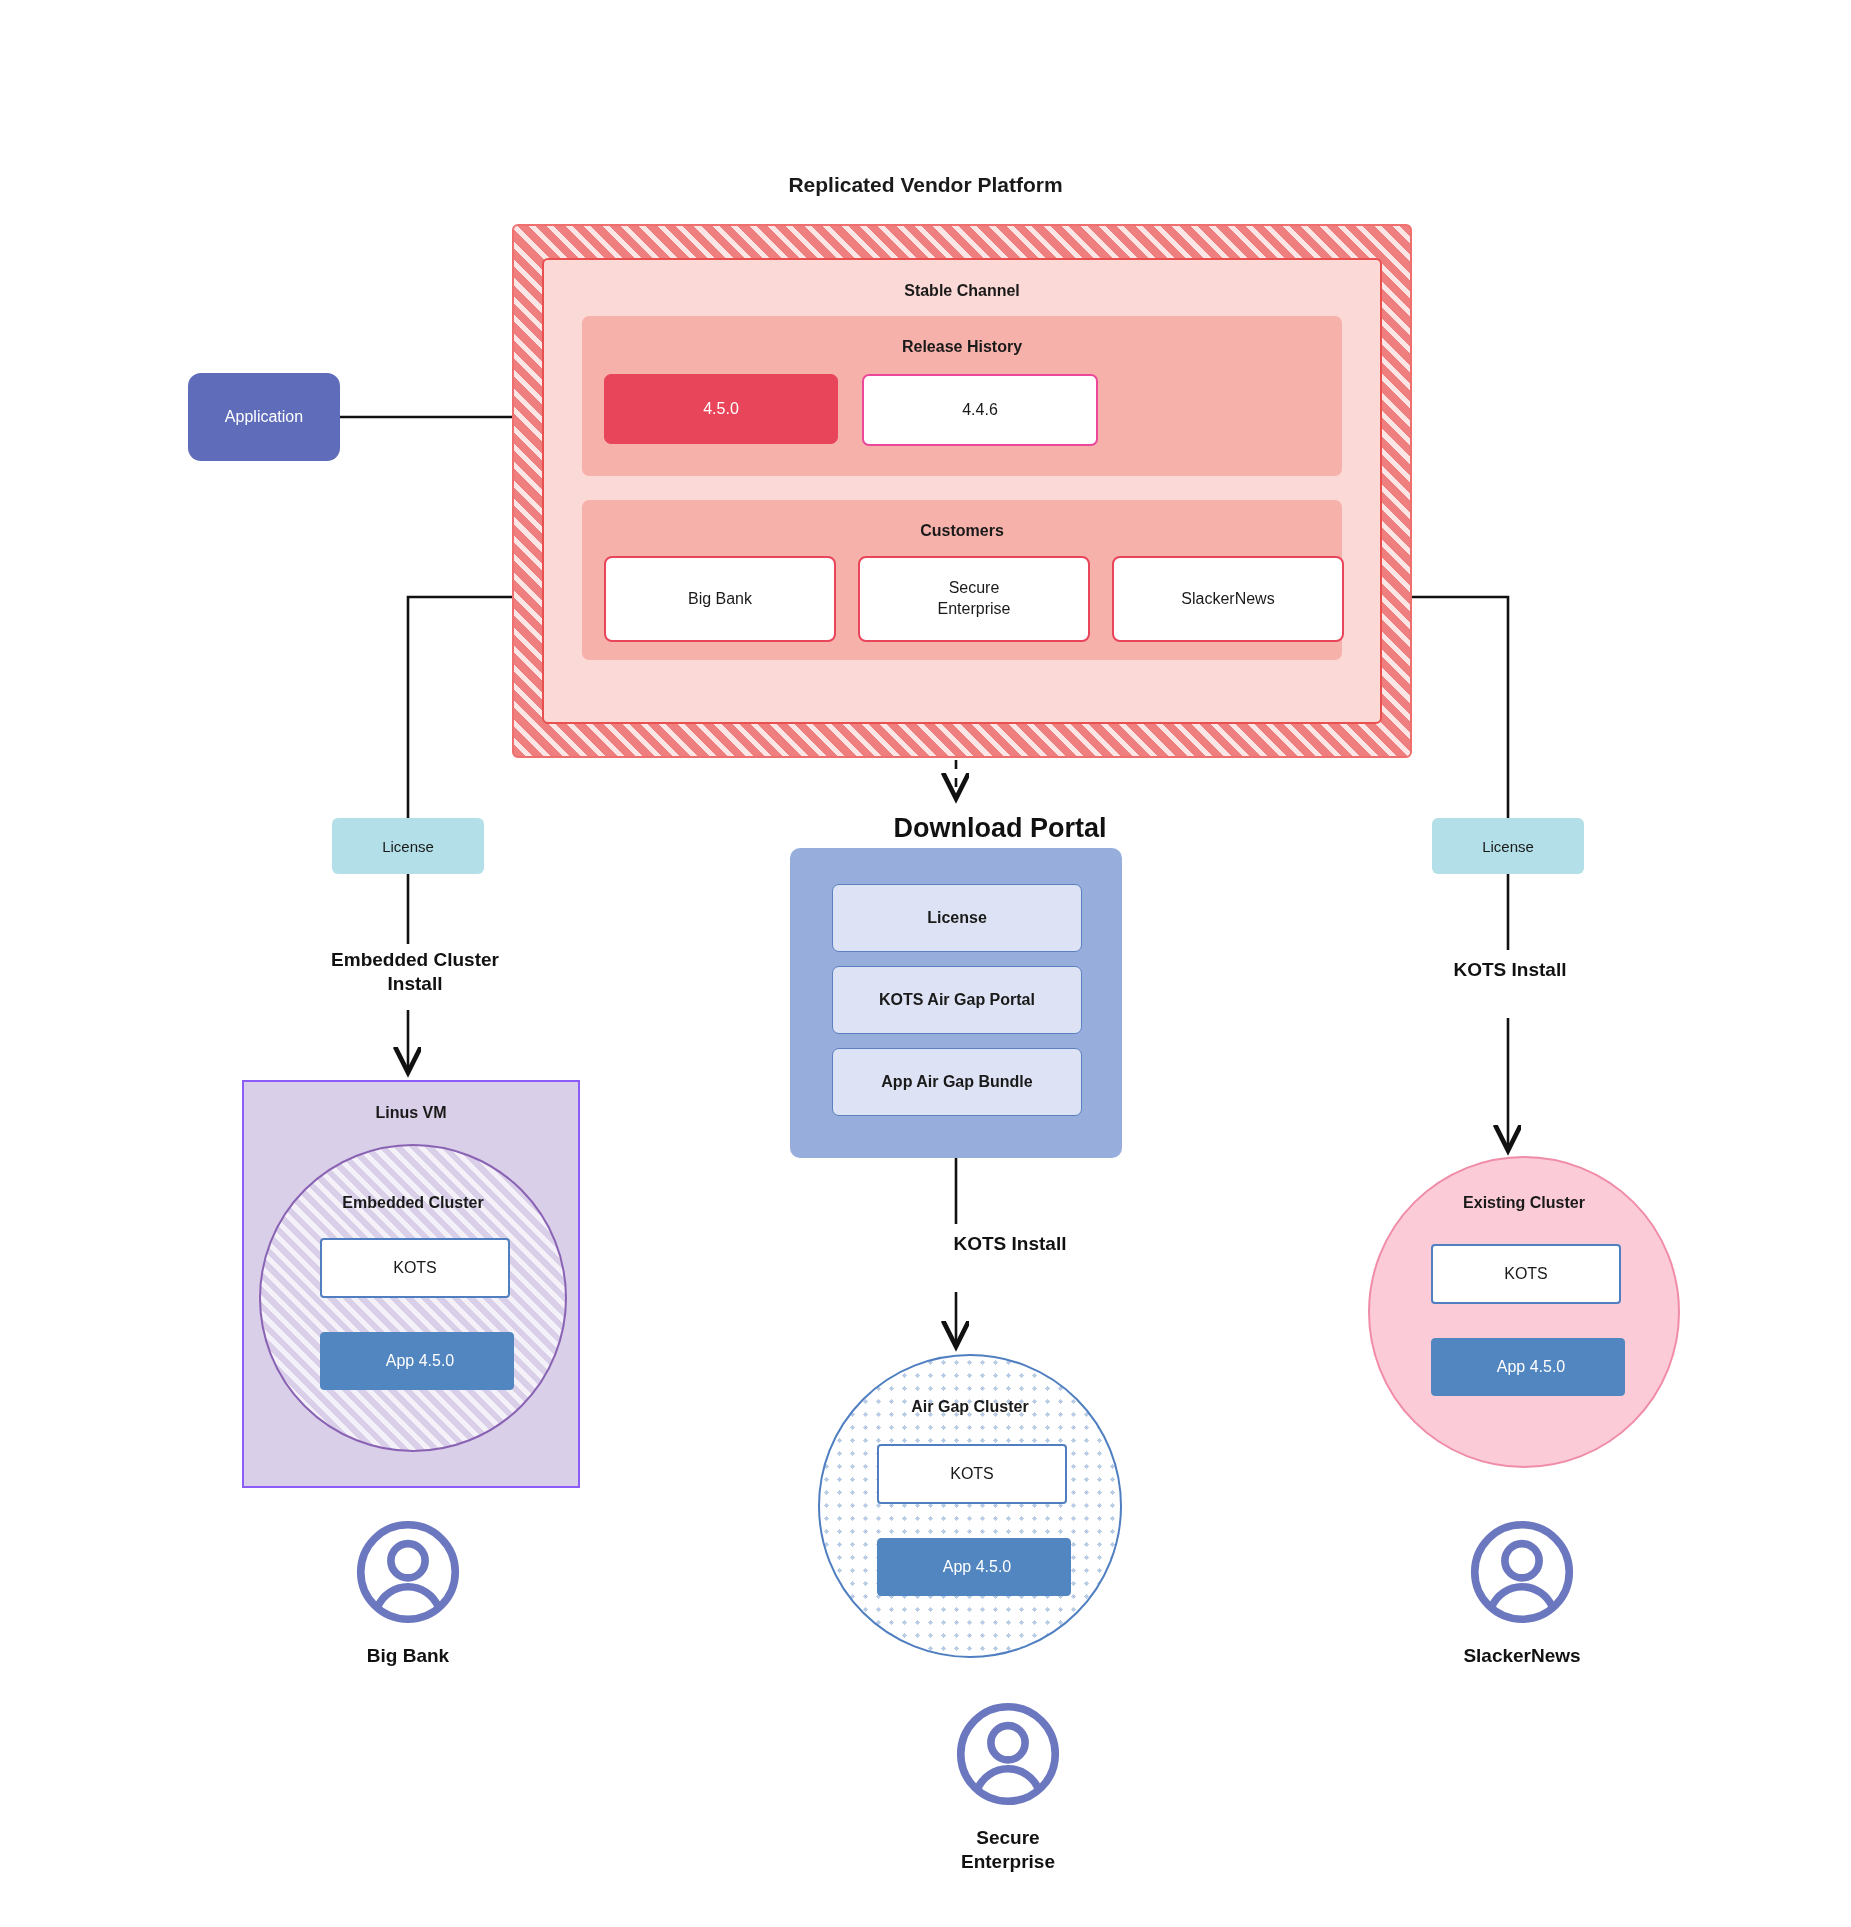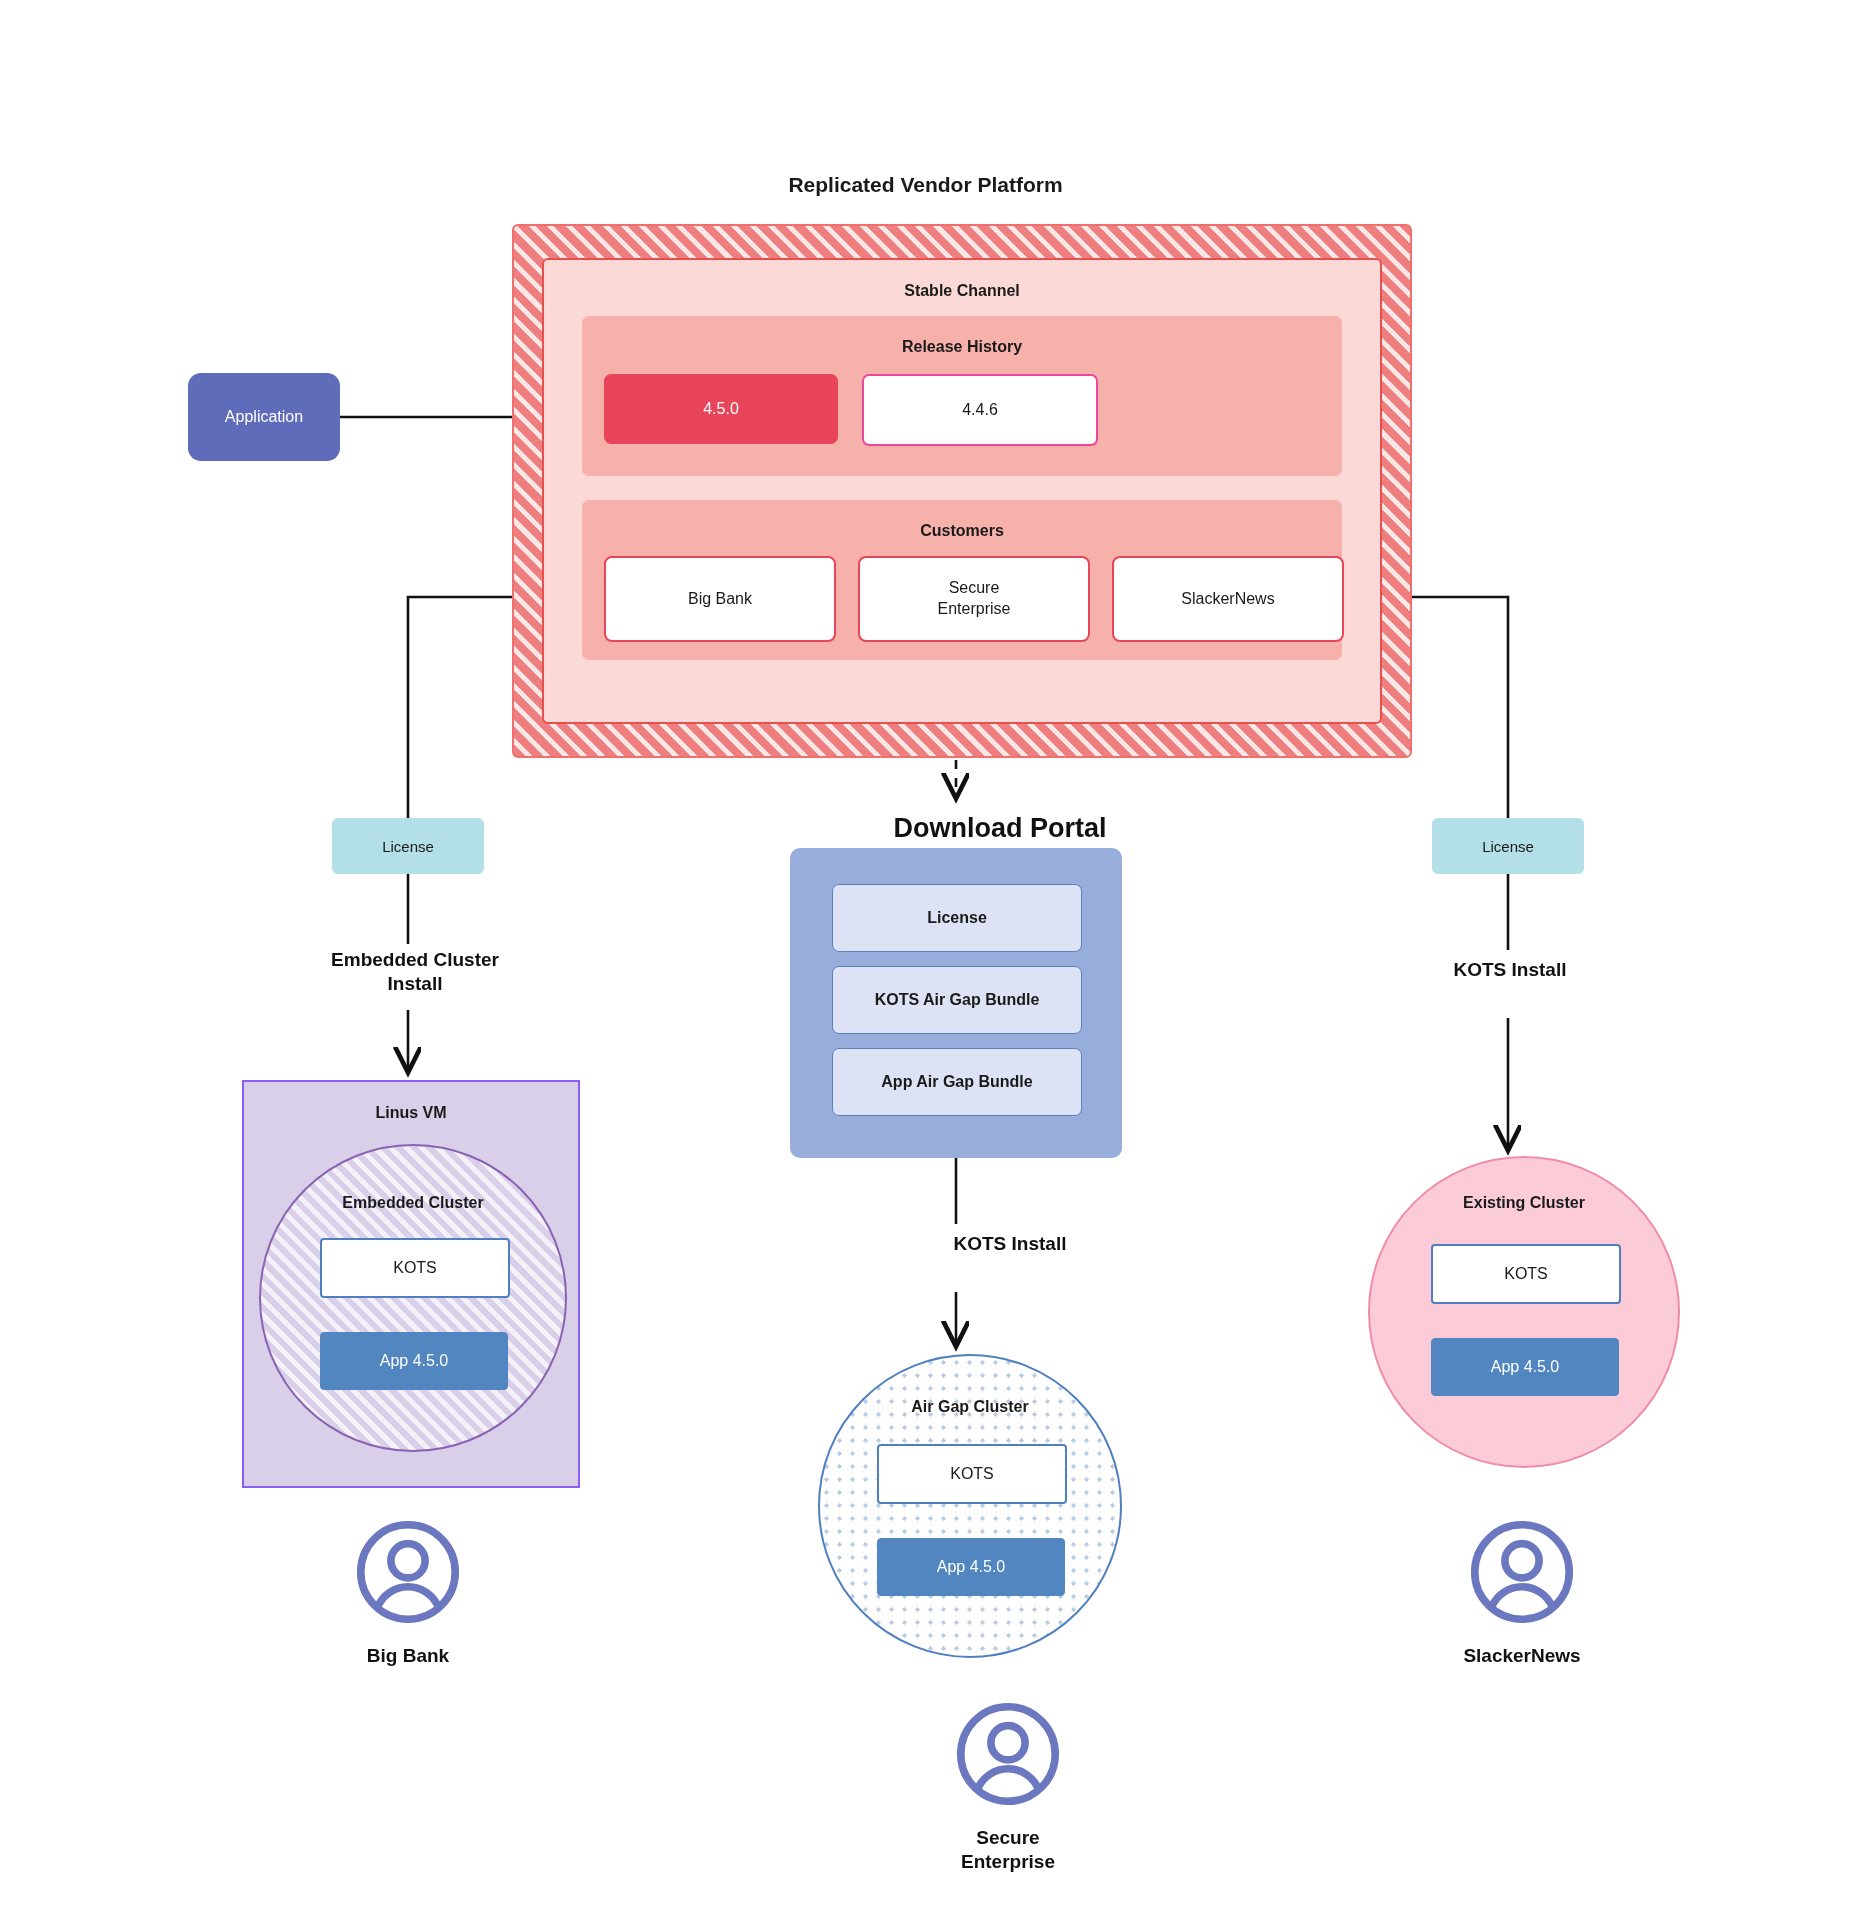--- a/index.html
+++ b/index.html
@@ -121,21 +121,21 @@
 
   
   .kots-chip{
     position:absolute;width:186px;height:56px;border-radius:4px;background:#ffffff;
     border:2px solid #4f7fc0;display:flex;align-items:center;justify-content:center;
     font-size:16px;color:#1a1a1a;
   }
   .app-chip{
     position:absolute;width:186px;height:56px;border-radius:4px;background:#5286c0;
     border:1px solid #5286c0;display:flex;align-items:center;justify-content:center;
-    font-size:16px;color:#ffffff;
+    font-size:16px;color:#ffffff;padding-left:6px;
   }
 
   
   .persona{position:absolute;width:220px;text-align:center;}
   .persona svg{display:block;margin:0 auto;}
   .persona-name{margin-top:18px;font-size:19px;font-weight:700;color:#111;line-height:1.28;white-space:pre-line;}
 
   #persona-big-bank{left:298px;top:1518px;}
   #persona-slackernews{left:1412px;top:1518px;}
   #persona-secure{left:898px;top:1700px;}
@@ -208,21 +208,21 @@
   <div class="license-chip" id="license-right">License</div>
 
   <div class="lbl install-lbl" id="install-left">Embedded Cluster
 Install</div>
   <div class="lbl install-lbl" id="install-mid">KOTS Install</div>
   <div class="lbl install-lbl" id="install-right">KOTS Install</div>
 
   <div class="lbl" id="portal-title">Download  Portal</div>
   <div id="portal-box">
     <div class="portal-item" id="portal-item-0">License</div>
-    <div class="portal-item" id="portal-item-1">KOTS Air Gap Bundle</div>
+    <div class="portal-item" id="portal-item-1">KOTS Air Gap Portal</div>
     <div class="portal-item" id="portal-item-2">App Air Gap Bundle</div>
   </div>
 
   <div id="vm-box">
     <div class="panel-title" id="vm-title">Linus VM</div>
     <div id="embedded-circle">
       <div class="panel-title" id="embedded-title">Embedded Cluster</div>
       <div class="kots-chip" style="left:59px;top:92px;">KOTS</div>
       <div class="app-chip" style="left:59px;top:186px;">App 4.5.0</div>
     </div>

